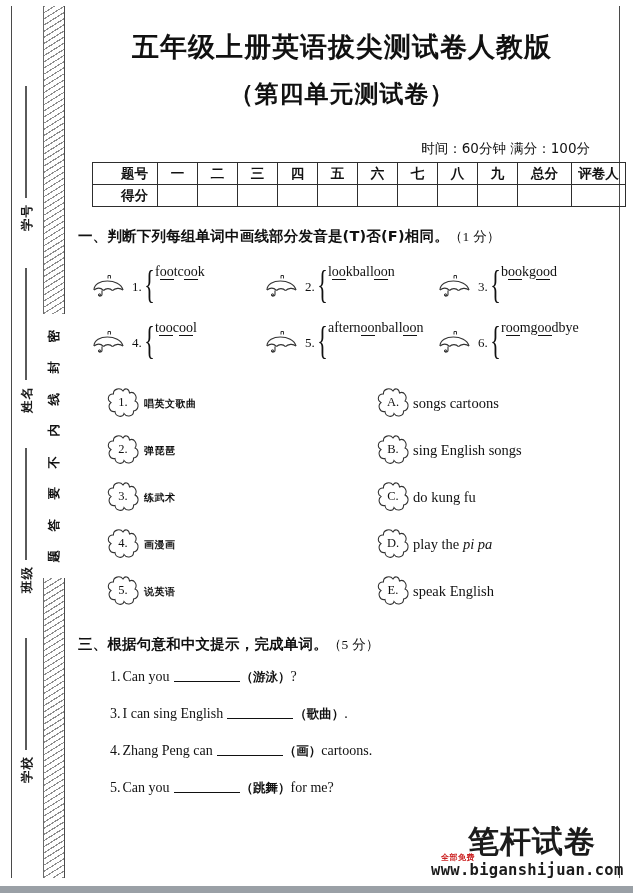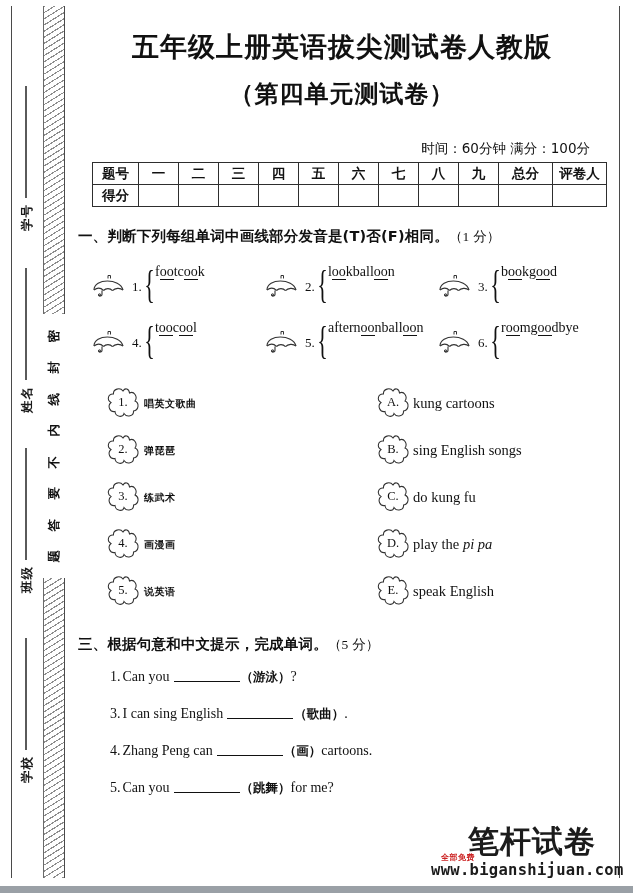--- a/index.html
+++ b/index.html
@@ -78,21 +78,21 @@
   table.score{
     border-collapse:collapse;margin:3px 0 0 20px;width:497px;
     table-layout:fixed;
   }
   table.score td{
     border:1.1px solid #2e2e2e;height:21px;text-align:center;
     font-size:13.5px;font-weight:bold;color:#111;
     font-family:"DejaVu Sans","Liberation Sans",sans-serif;
     padding:0;
   }
-  table.score td.hd{width:45px;}
+  table.score td.hd{width:45px;padding-left:19px;}
   table.score td.num{width:39px;}
   table.score td.wider{width:53px;}
 
   
   .sec-head{
     margin:20px 0 0 6px;font-size:14.5px;font-weight:bold;color:#111;
     font-family:"DejaVu Sans","Liberation Sans",sans-serif;
     letter-spacing:0.2px;
   }
   .sec-head .pts{
@@ -424,21 +424,21 @@
           <div class="match-row">
             <span class="bubble">
     <svg viewBox="0 0 38 36" width="38" height="36">
       <path d="M19 5 C16 1, 9 3, 9.5 8 C4 7.5, 2.5 14, 7 16.5
                C3 20, 6 26.5, 11 25.5 C11.5 31, 19 32, 20 27.5
                C23 32, 30 30, 29.5 25 C35 24, 35.5 17, 31 15
                C34 11, 30 4.5, 25.5 7 C25 2.5, 21 1.5, 19 5 Z" fill="none" stroke="#333" stroke-width="1.05"></path>
     </svg>
     <span class="lab">A.</span>
   </span>
-            <span class="match-txt-en">kung cartoons</span>
+            <span class="match-txt-en">songs cartoons</span>
           </div>
           <div class="match-row">
             <span class="bubble">
     <svg viewBox="0 0 38 36" width="38" height="36">
       <path d="M19 5 C16 1, 9 3, 9.5 8 C4 7.5, 2.5 14, 7 16.5
                C3 20, 6 26.5, 11 25.5 C11.5 31, 19 32, 20 27.5
                C23 32, 30 30, 29.5 25 C35 24, 35.5 17, 31 15
                C34 11, 30 4.5, 25.5 7 C25 2.5, 21 1.5, 19 5 Z" fill="none" stroke="#333" stroke-width="1.05"></path>
     </svg>
     <span class="lab">B.</span>

